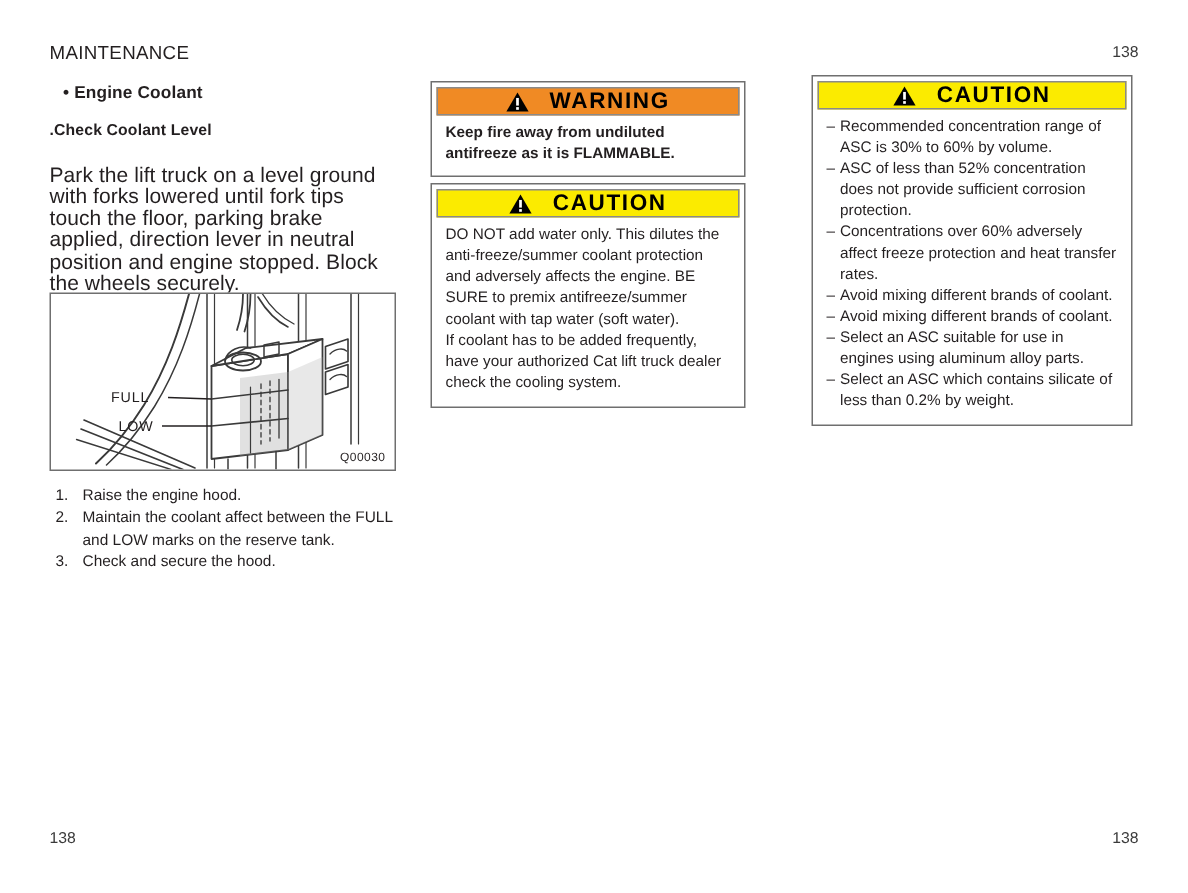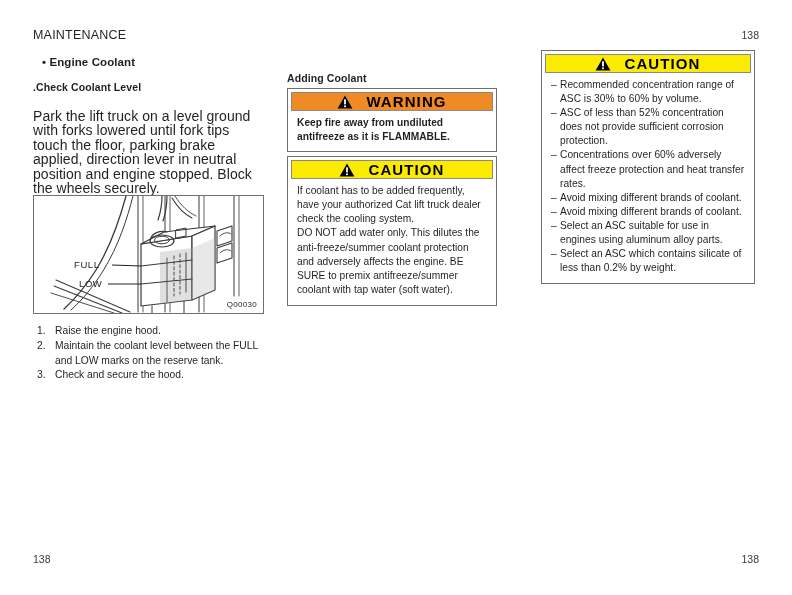--- a/index.html
+++ b/index.html
@@ -256,31 +256,30 @@
       <div class="fig-id">Q00030</div>
     </div>
 
     <ol class="steps">
       <li>
         <span class="num">1.</span>
         <span class="txt">Raise the engine hood.</span>
       </li>
       <li>
         <span class="num">2.</span>
-        <span class="txt">Maintain the coolant level between the FULL and LOW marks on the reserve tank.</span>
+        <span class="txt">Maintain the coolant affect between the FULL and LOW marks on the reserve tank.</span>
       </li>
       <li>
         <span class="num">3.</span>
         <span class="txt">Check and secure the hood.</span>
       </li>
     </ol>
   </div>
 
   <div class="col-mid">
-    <div class="col-title">Adding Coolant</div>
 
     <div class="alert">
       <div class="alert-head warning">
         <svg class="tri-icon" width="16" height="14" viewBox="0 0 16 14">
           <polygon points="8,0.6 15.4,13.4 0.6,13.4" fill="#000000"></polygon>
           <rect x="7.1" y="4.3" width="1.8" height="5.1" fill="#ffffff"></rect>
           <rect x="7.1" y="10.4" width="1.8" height="1.8" fill="#ffffff"></rect>
         </svg>
         <span class="label">WARNING</span>
       </div>
@@ -292,22 +291,22 @@
     <div class="alert">
       <div class="alert-head caution">
         <svg class="tri-icon" width="16" height="14" viewBox="0 0 16 14">
           <polygon points="8,0.6 15.4,13.4 0.6,13.4" fill="#000000"></polygon>
           <rect x="7.1" y="4.3" width="1.8" height="5.1" fill="#ffffff"></rect>
           <rect x="7.1" y="10.4" width="1.8" height="1.8" fill="#ffffff"></rect>
         </svg>
         <span class="label">CAUTION</span>
       </div>
       <div class="alert-body">
+        <p>DO NOT add water only. This dilutes the anti-freeze/summer coolant protection and adversely affects the engine. BE SURE to premix antifreeze/summer coolant with tap water (soft water).</p>
         <p>If coolant has to be added frequently, have your authorized Cat lift truck dealer check the cooling system.</p>
-        <p>DO NOT add water only. This dilutes the anti-freeze/summer coolant protection and adversely affects the engine. BE SURE to premix antifreeze/summer coolant with tap water (soft water).</p>
       </div>
     </div>
   </div>
 
   <div class="col-right">
     <div class="alert alert-right">
       <div class="alert-head caution">
         <svg class="tri-icon" width="16" height="14" viewBox="0 0 16 14">
           <polygon points="8,0.6 15.4,13.4 0.6,13.4" fill="#000000"></polygon>
           <rect x="7.1" y="4.3" width="1.8" height="5.1" fill="#ffffff"></rect>

